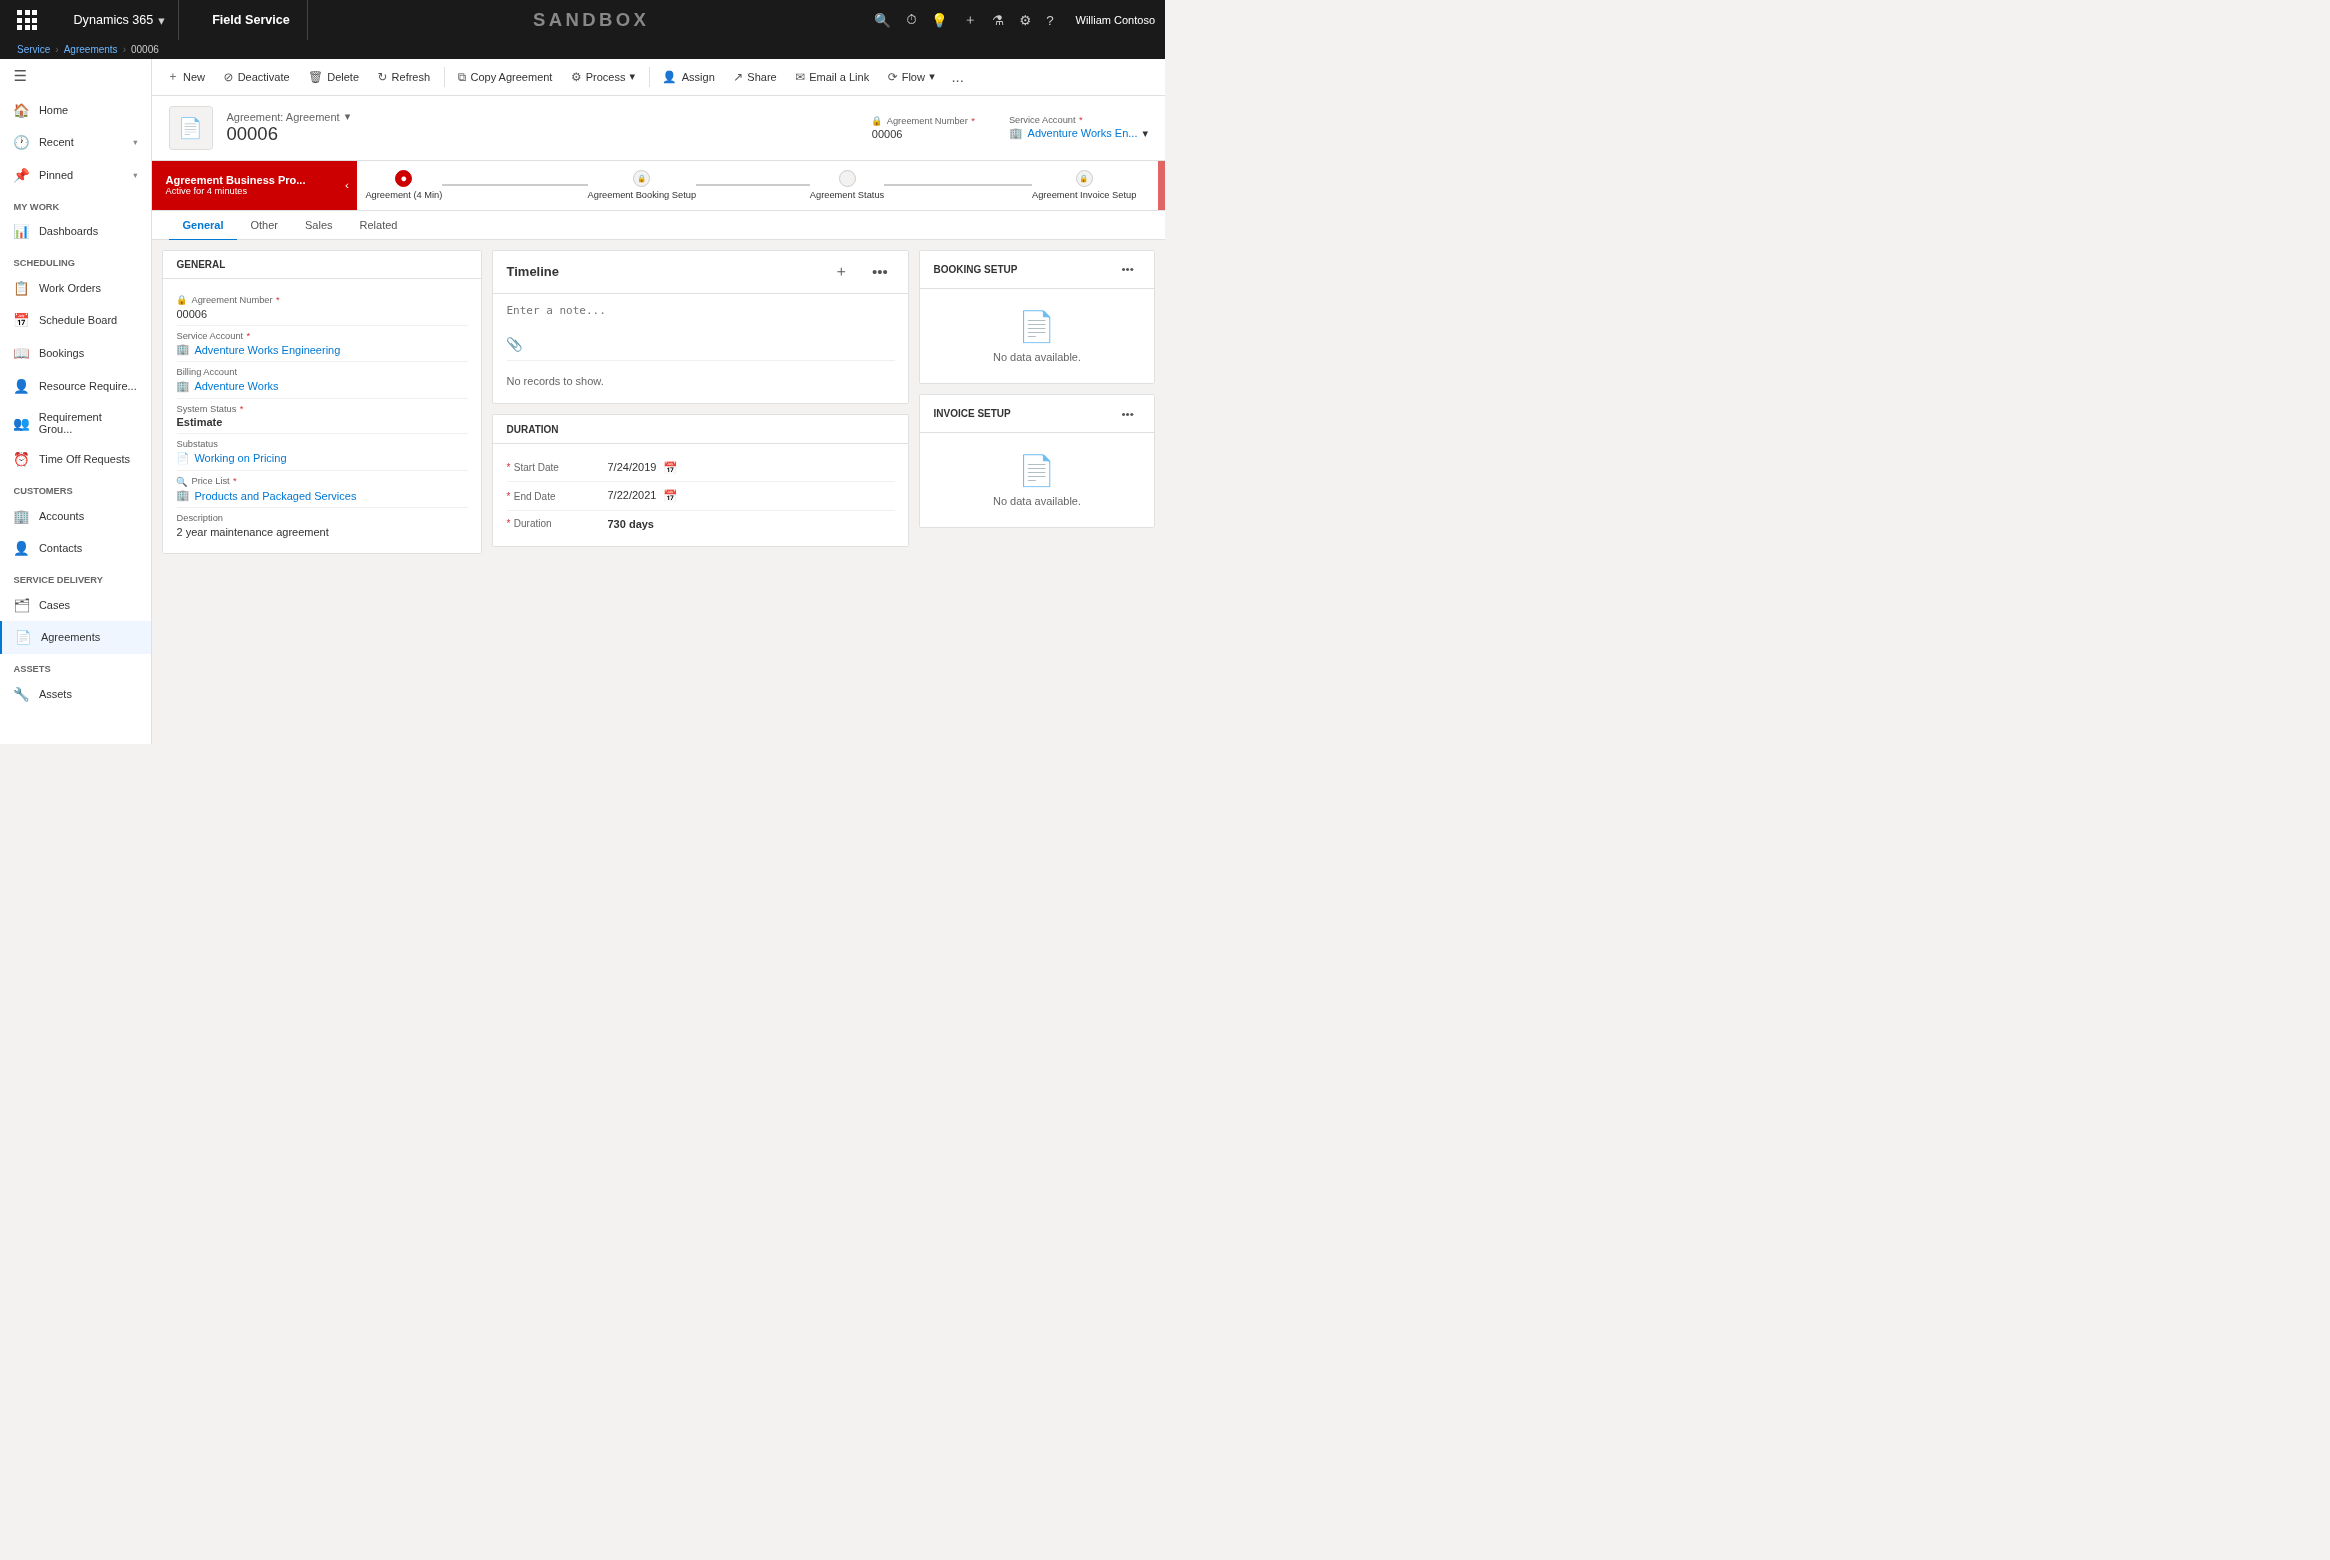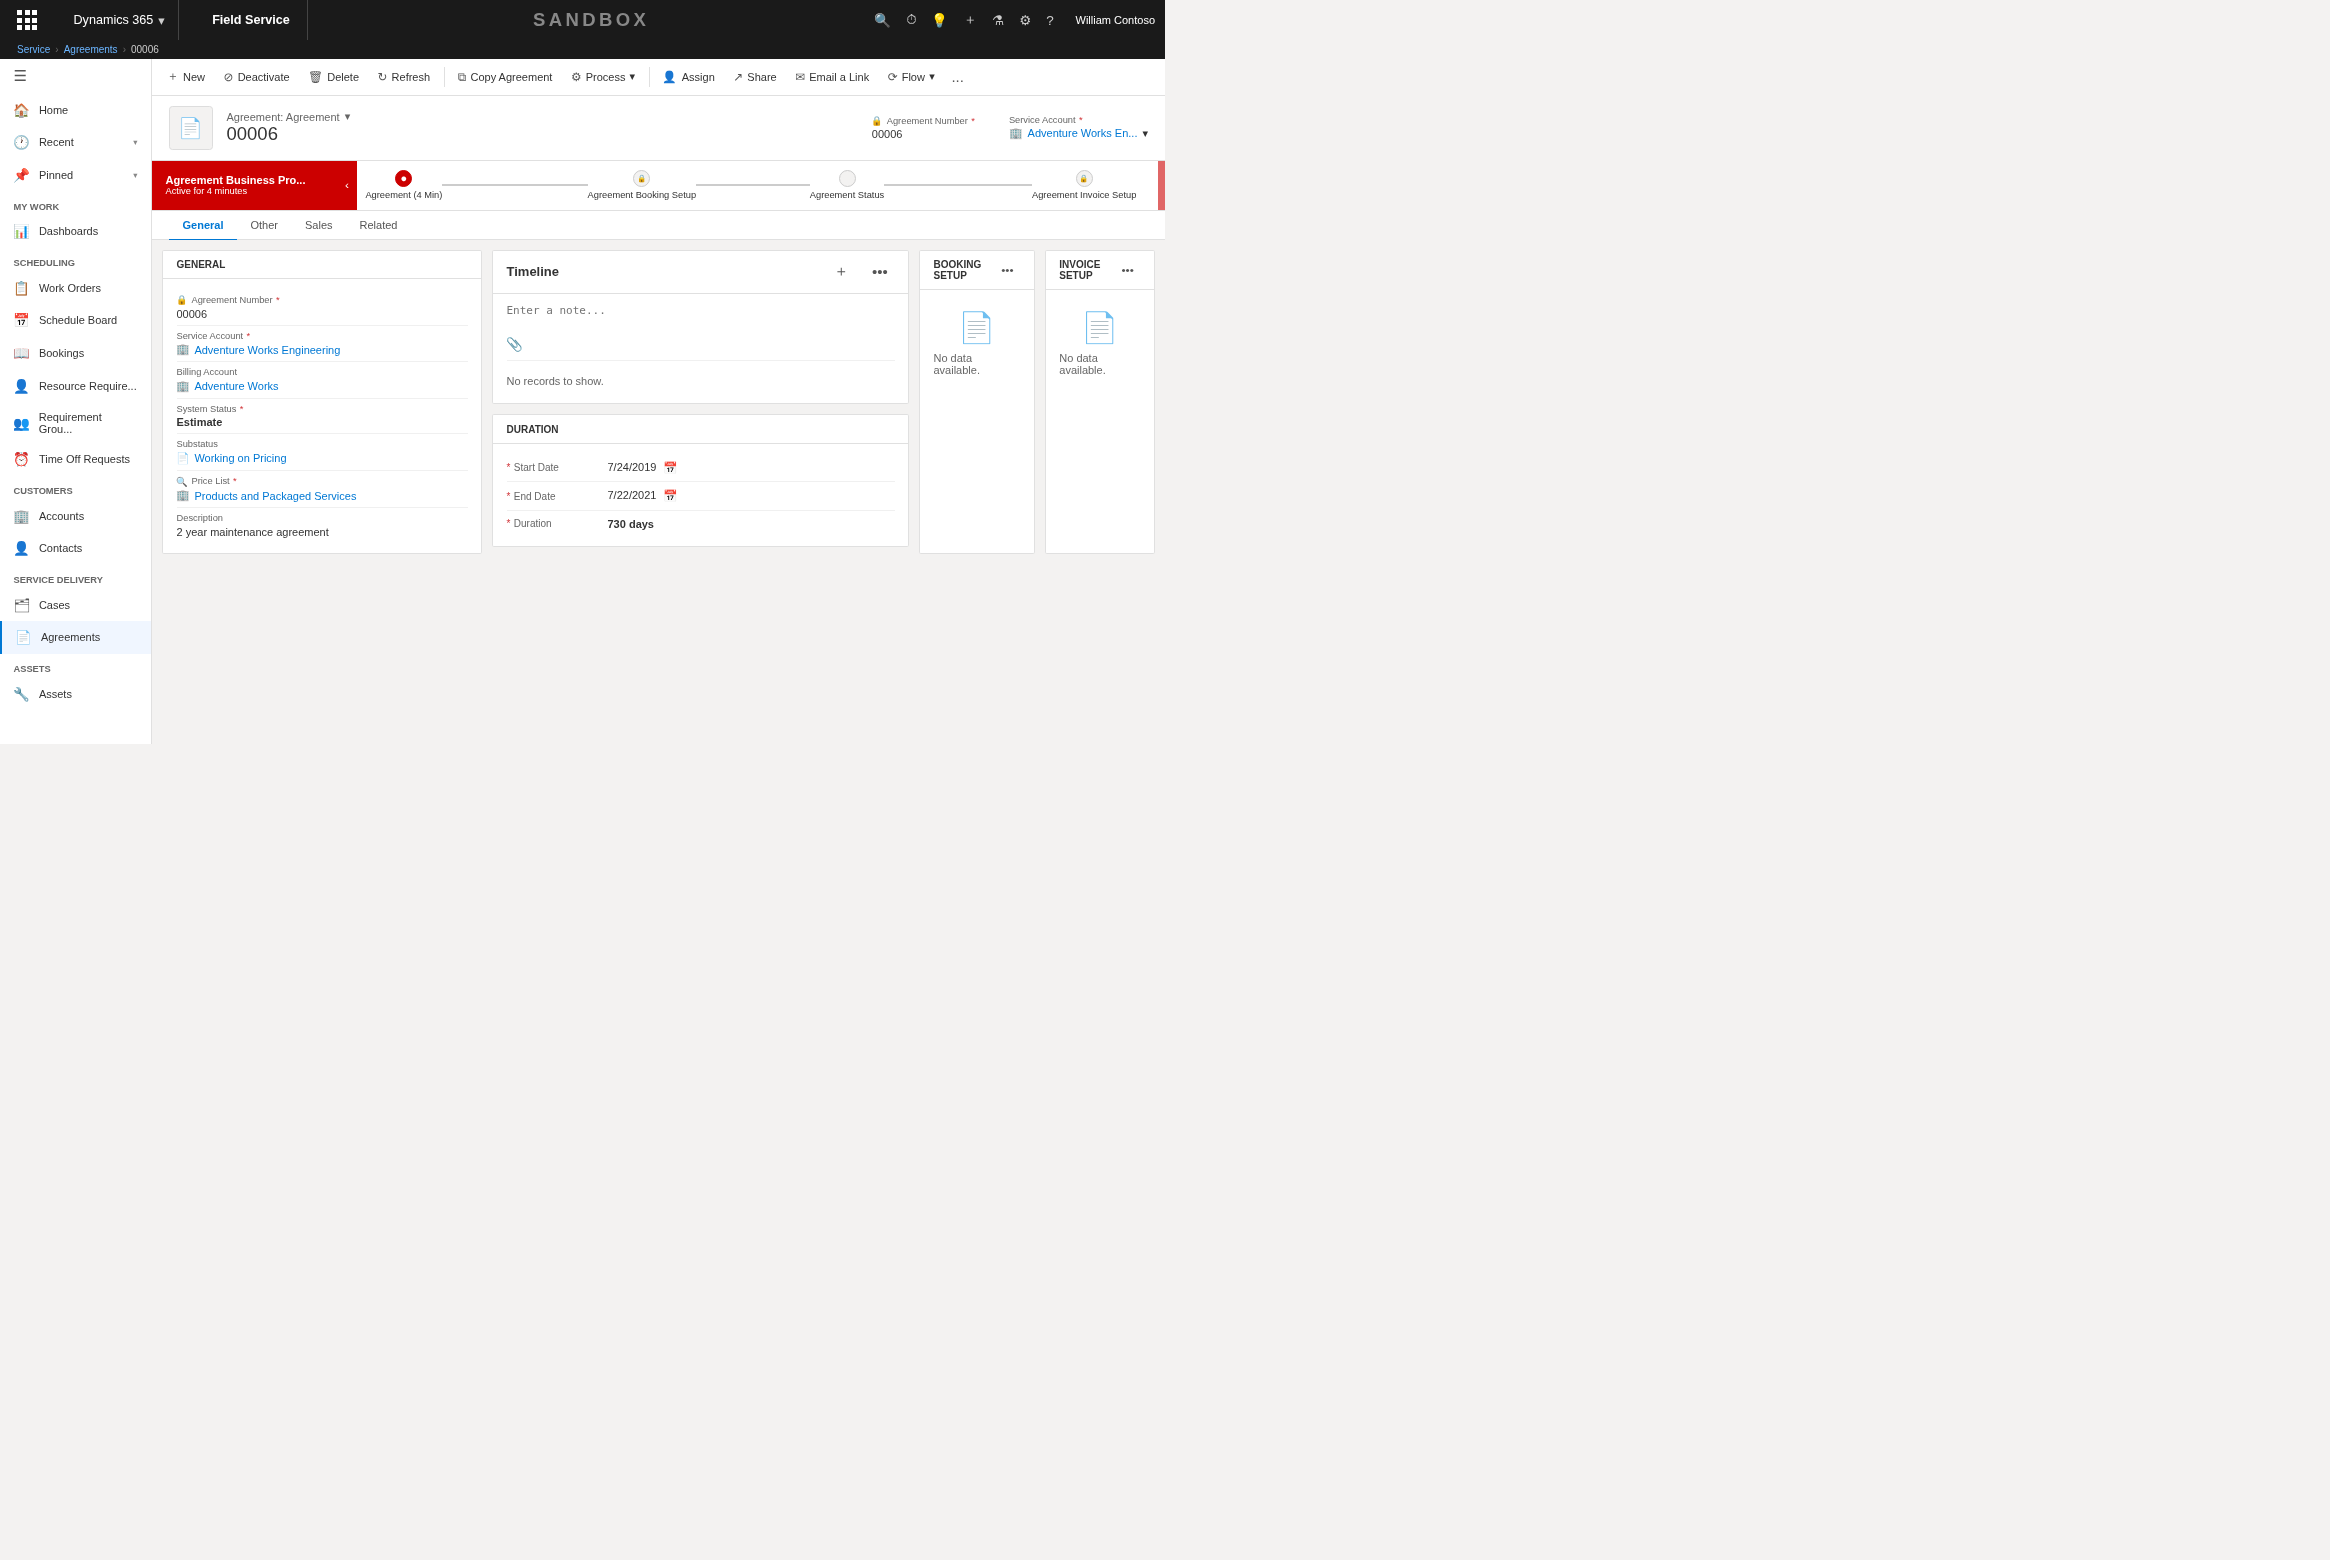--- a/index.html
+++ b/index.html
@@ -104,21 +104,21 @@
     .tab {
       padding: 8.4px 13.5px; cursor: pointer; font-size: 11px; color: #555;
       border-bottom: 1.7px solid transparent; margin-bottom: -1.7px;
     }
     .tab.active { color: #0078d4; border-bottom-color: #0078d4; font-weight: 600; }
 
     
     .form-content { display: flex; gap: 10px; padding: 10px; }
     .form-col-left { flex: 0 0 320px; display: flex; flex-direction: column; gap: 10px; }
     .form-col-mid { flex: 1; display: flex; flex-direction: column; gap: 10px; }
-    .form-col-right { flex: 0 0 236px; display: flex; flex-direction: row; gap: 10px; }
+    .form-col-right { flex: 0 0 236px; display: flex; flex-direction: column; gap: 10px; }
 
     
     .form-section { background: #fff; border: 0.8px solid #e0e0e0; border-radius: 1.7px; }
     .form-section-header { padding: 8.4px 13.5px; font-size: 10px; font-weight: 700; color: #333; text-transform: uppercase; border-bottom: 0.8px solid #e0e0e0; display: flex; align-items: center; justify-content: space-between; }
     .form-section-body { padding: 10px 13.5px; }
 
     .form-field { padding: 5px 0; border-bottom: 0.8px solid #f0f0f0; }
     .form-field:last-child { border-bottom: none; }
     .form-field-label { font-size: 9.3px; color: #666; display: flex; align-items: center; gap: 3.4px; margin-bottom: 2.5px; }
     .form-field-value { font-size: 11px; color: #333; }

